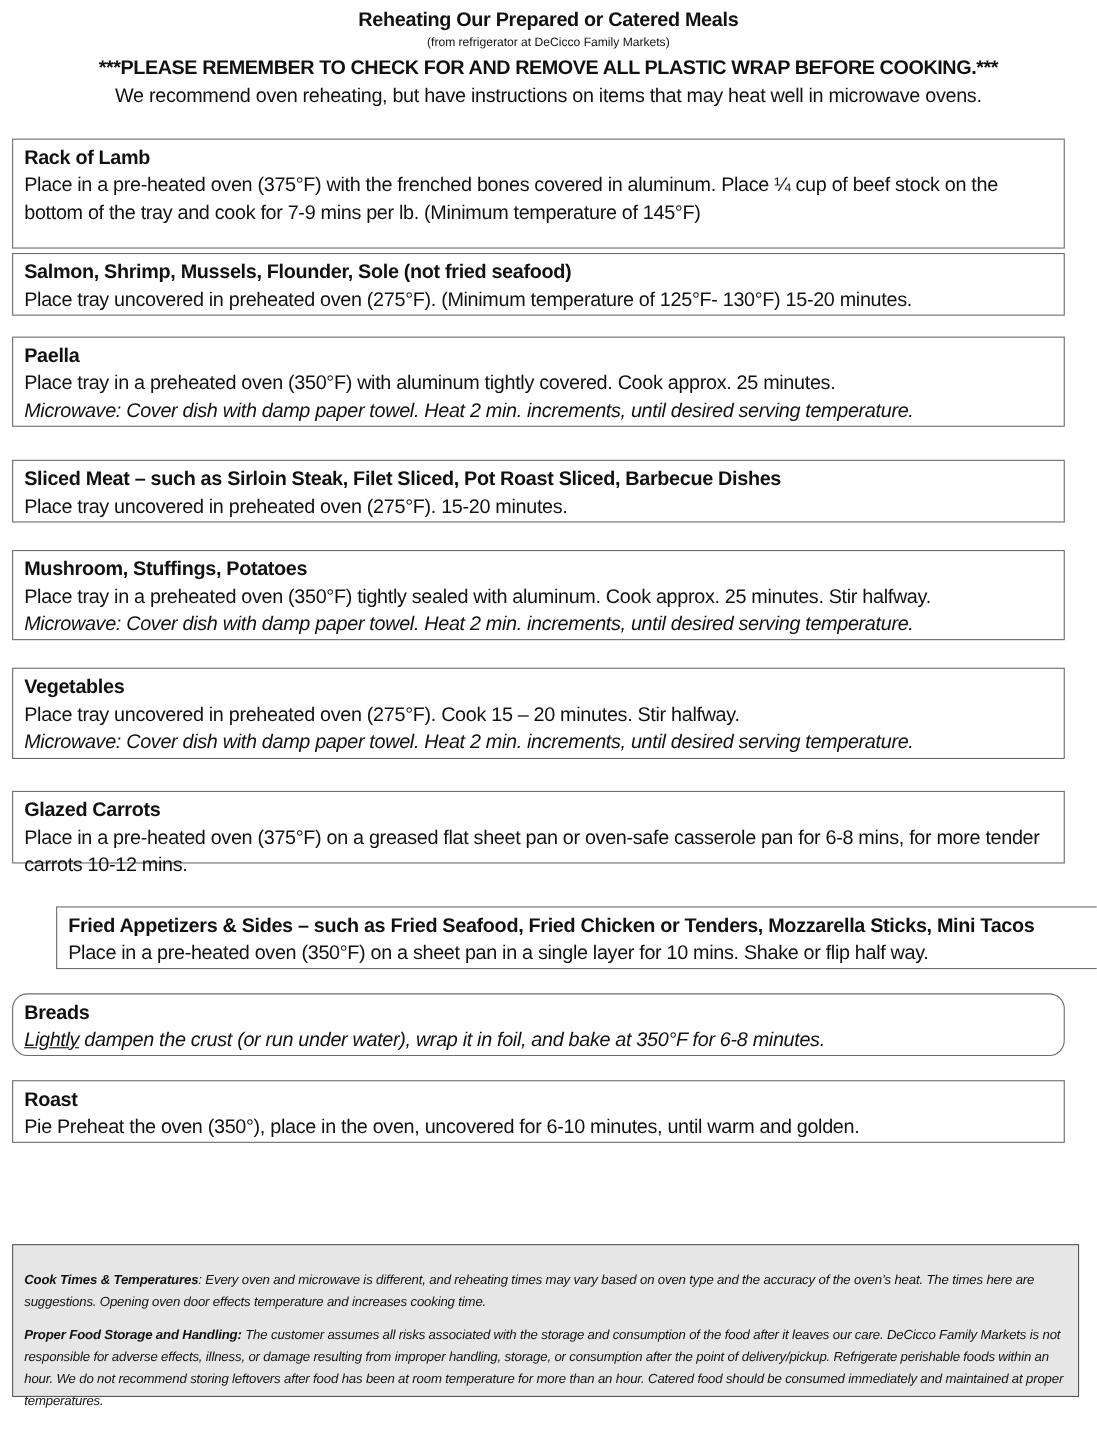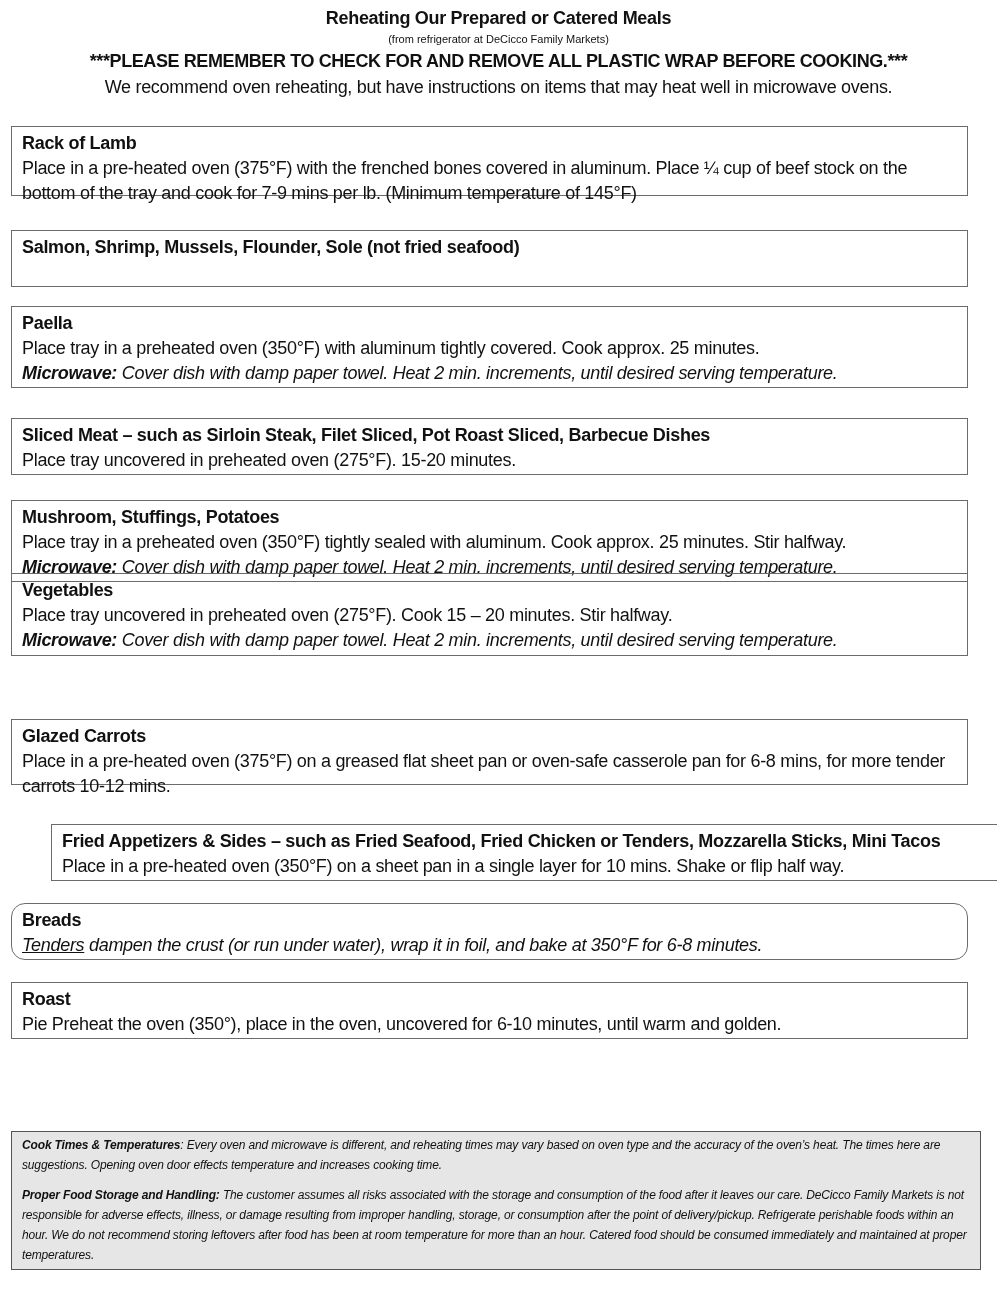--- a/index.html
+++ b/index.html
@@ -14,88 +14,89 @@
   .recommend { position: absolute; left: 0; width: 997px; top: 77px; font-size: 18px; letter-spacing: -0.3px; }
 
   .box {
     position: absolute; left: 11px; width: 957px;
     border: 1.5px solid #6b6b6b; box-sizing: border-box;
     padding: 4px 10px 0 10px;
   }
   .box .heading { font-size: 18px; font-weight: bold; line-height: 25px; letter-spacing: -0.3px; white-space: nowrap; }
   .box .line { font-size: 18px; line-height: 25px; letter-spacing: -0.3px; }
   .box .micro { font-size: 18px; line-height: 25px; font-style: italic; letter-spacing: -0.3px; white-space: nowrap; }
-  .box .micro b { font-weight: bold; }
+  .box .micro b { font-weight: normal; }
   .box .it { font-style: italic; }
   .u { text-decoration: underline; }
 
   .footer {
     position: absolute; left: 11px; top: 1131px; width: 970px; height: 139px;
     background: #e6e6e6; border: 1.5px solid #555; box-sizing: border-box;
-    padding: 3px 10px 0 10px; font-size: 12px; font-style: italic; line-height: 20px; letter-spacing: -0.15px;
+    padding: 21px 10px 0 10px; font-size: 12px; font-style: italic; line-height: 20px; letter-spacing: -0.15px;
   }
   .footer p { margin: 0; }
   .footer p + p { margin-top: 10px; }
   .footer b { font-weight: bold; }
 </style>
 </head>
 <body>
 
 <div class="header">
   <div class="title">Reheating Our Prepared or Catered Meals</div>
   <div class="subtitle">(from refrigerator at DeCicco Family Markets)</div>
   <div class="warning">***PLEASE REMEMBER TO CHECK FOR AND REMOVE ALL PLASTIC WRAP BEFORE COOKING.***</div>
   <div class="recommend">We recommend oven reheating, but have instructions on items that may heat well in microwave ovens.</div>
 </div>
 
-<div class="box" style="top:126px;height:70px;">
+<div class="box" style="top:126px;height:100px;">
   <div class="heading">Rack of Lamb</div>
   <div class="line">Place in a pre-heated oven (375°F) with the frenched bones covered in aluminum. Place ¼ cup of beef stock on the bottom of the tray and cook for 7-9 mins per lb. (Minimum temperature of 145°F)</div>
 </div>
 
 <div class="box" style="top:230px;height:57px;">
   <div class="heading">Salmon, Shrimp, Mussels, Flounder, Sole (not fried seafood)</div>
+  <div class="line">Place tray uncovered in preheated oven (275°F). (Minimum temperature of 125°F- 130°F) 15-20 minutes.</div>
 </div>
 
 <div class="box" style="top:306px;height:82px;">
   <div class="heading">Paella</div>
   <div class="line">Place tray in a preheated oven (350°F) with aluminum tightly covered. Cook approx. 25 minutes.</div>
   <div class="micro"><b>Microwave:</b><span> Cover dish with damp paper towel. Heat 2 min. increments, until desired serving temperature.</span></div>
 </div>
 
 <div class="box" style="top:418px;height:57px;">
   <div class="heading">Sliced Meat – such as Sirloin Steak, Filet Sliced, Pot Roast Sliced, Barbecue Dishes</div>
   <div class="line">Place tray uncovered in preheated oven (275°F). 15-20 minutes.</div>
 </div>
 
 <div class="box" style="top:500px;height:82px;">
   <div class="heading">Mushroom, Stuffings, Potatoes</div>
   <div class="line">Place tray in a preheated oven (350°F) tightly sealed with aluminum. Cook approx. 25 minutes. Stir halfway.</div>
   <div class="micro"><b>Microwave:</b><span> Cover dish with damp paper towel. Heat 2 min. increments, until desired serving temperature.</span></div>
 </div>
 
-<div class="box" style="top:573px;height:83px;">
+<div class="box" style="top:607px;height:83px;">
   <div class="heading">Vegetables</div>
   <div class="line">Place tray uncovered in preheated oven (275°F). Cook 15 – 20 minutes. Stir halfway.</div>
   <div class="micro"><b>Microwave:</b><span> Cover dish with damp paper towel. Heat 2 min. increments, until desired serving temperature.</span></div>
 </div>
 
 <div class="box" style="top:719px;height:66px;">
   <div class="heading">Glazed Carrots</div>
   <div class="line">Place in a pre-heated oven (375°F) on a greased flat sheet pan or oven-safe casserole pan for 6-8 mins, for more tender carrots 10-12 mins.</div>
 </div>
 
 <div class="box" style="top:824px;height:57px;margin-left:40px;">
   <div class="heading">Fried Appetizers &amp; Sides – such as Fried Seafood, Fried Chicken or Tenders, Mozzarella Sticks, Mini Tacos</div>
   <div class="line">Place in a pre-heated oven (350°F) on a sheet pan in a single layer for 10 mins. Shake or flip half way.</div>
 </div>
 
 <div class="box" style="top:903px;height:57px;border-radius:14px;">
   <div class="heading">Breads</div>
-  <div class="line it"><span class="u">Tenders</span><span> dampen the crust (or run under water), wrap it in foil, and bake at 350°F for 6-8 minutes.</span></div>
+  <div class="line it"><span class="u">Lightly</span><span> dampen the crust (or run under water), wrap it in foil, and bake at 350°F for 6-8 minutes.</span></div>
 </div>
 
 <div class="box" style="top:982px;height:57px;">
   <div class="heading">Roast</div>
   <div class="line">Pie Preheat the oven (350°), place in the oven, uncovered for 6-10 minutes, until warm and golden.</div>
 </div>
 
 <div class="footer">
   <p><b>Cook Times &amp; Temperatures</b><span>: Every oven and microwave is different, and reheating times may vary based on oven type and the accuracy of the oven’s heat. The times here are suggestions. Opening oven door effects temperature and increases cooking time.</span></p>
   <p><b>Proper Food Storage and Handling:</b><span> The customer assumes all risks associated with the storage and consumption of the food after it leaves our care. DeCicco Family Markets is not responsible for adverse effects, illness, or damage resulting from improper handling, storage, or consumption after the point of delivery/pickup. Refrigerate perishable foods within an hour. We do not recommend storing leftovers after food has been at room temperature for more than an hour. Catered food should be consumed immediately and maintained at proper temperatures.</span></p>

